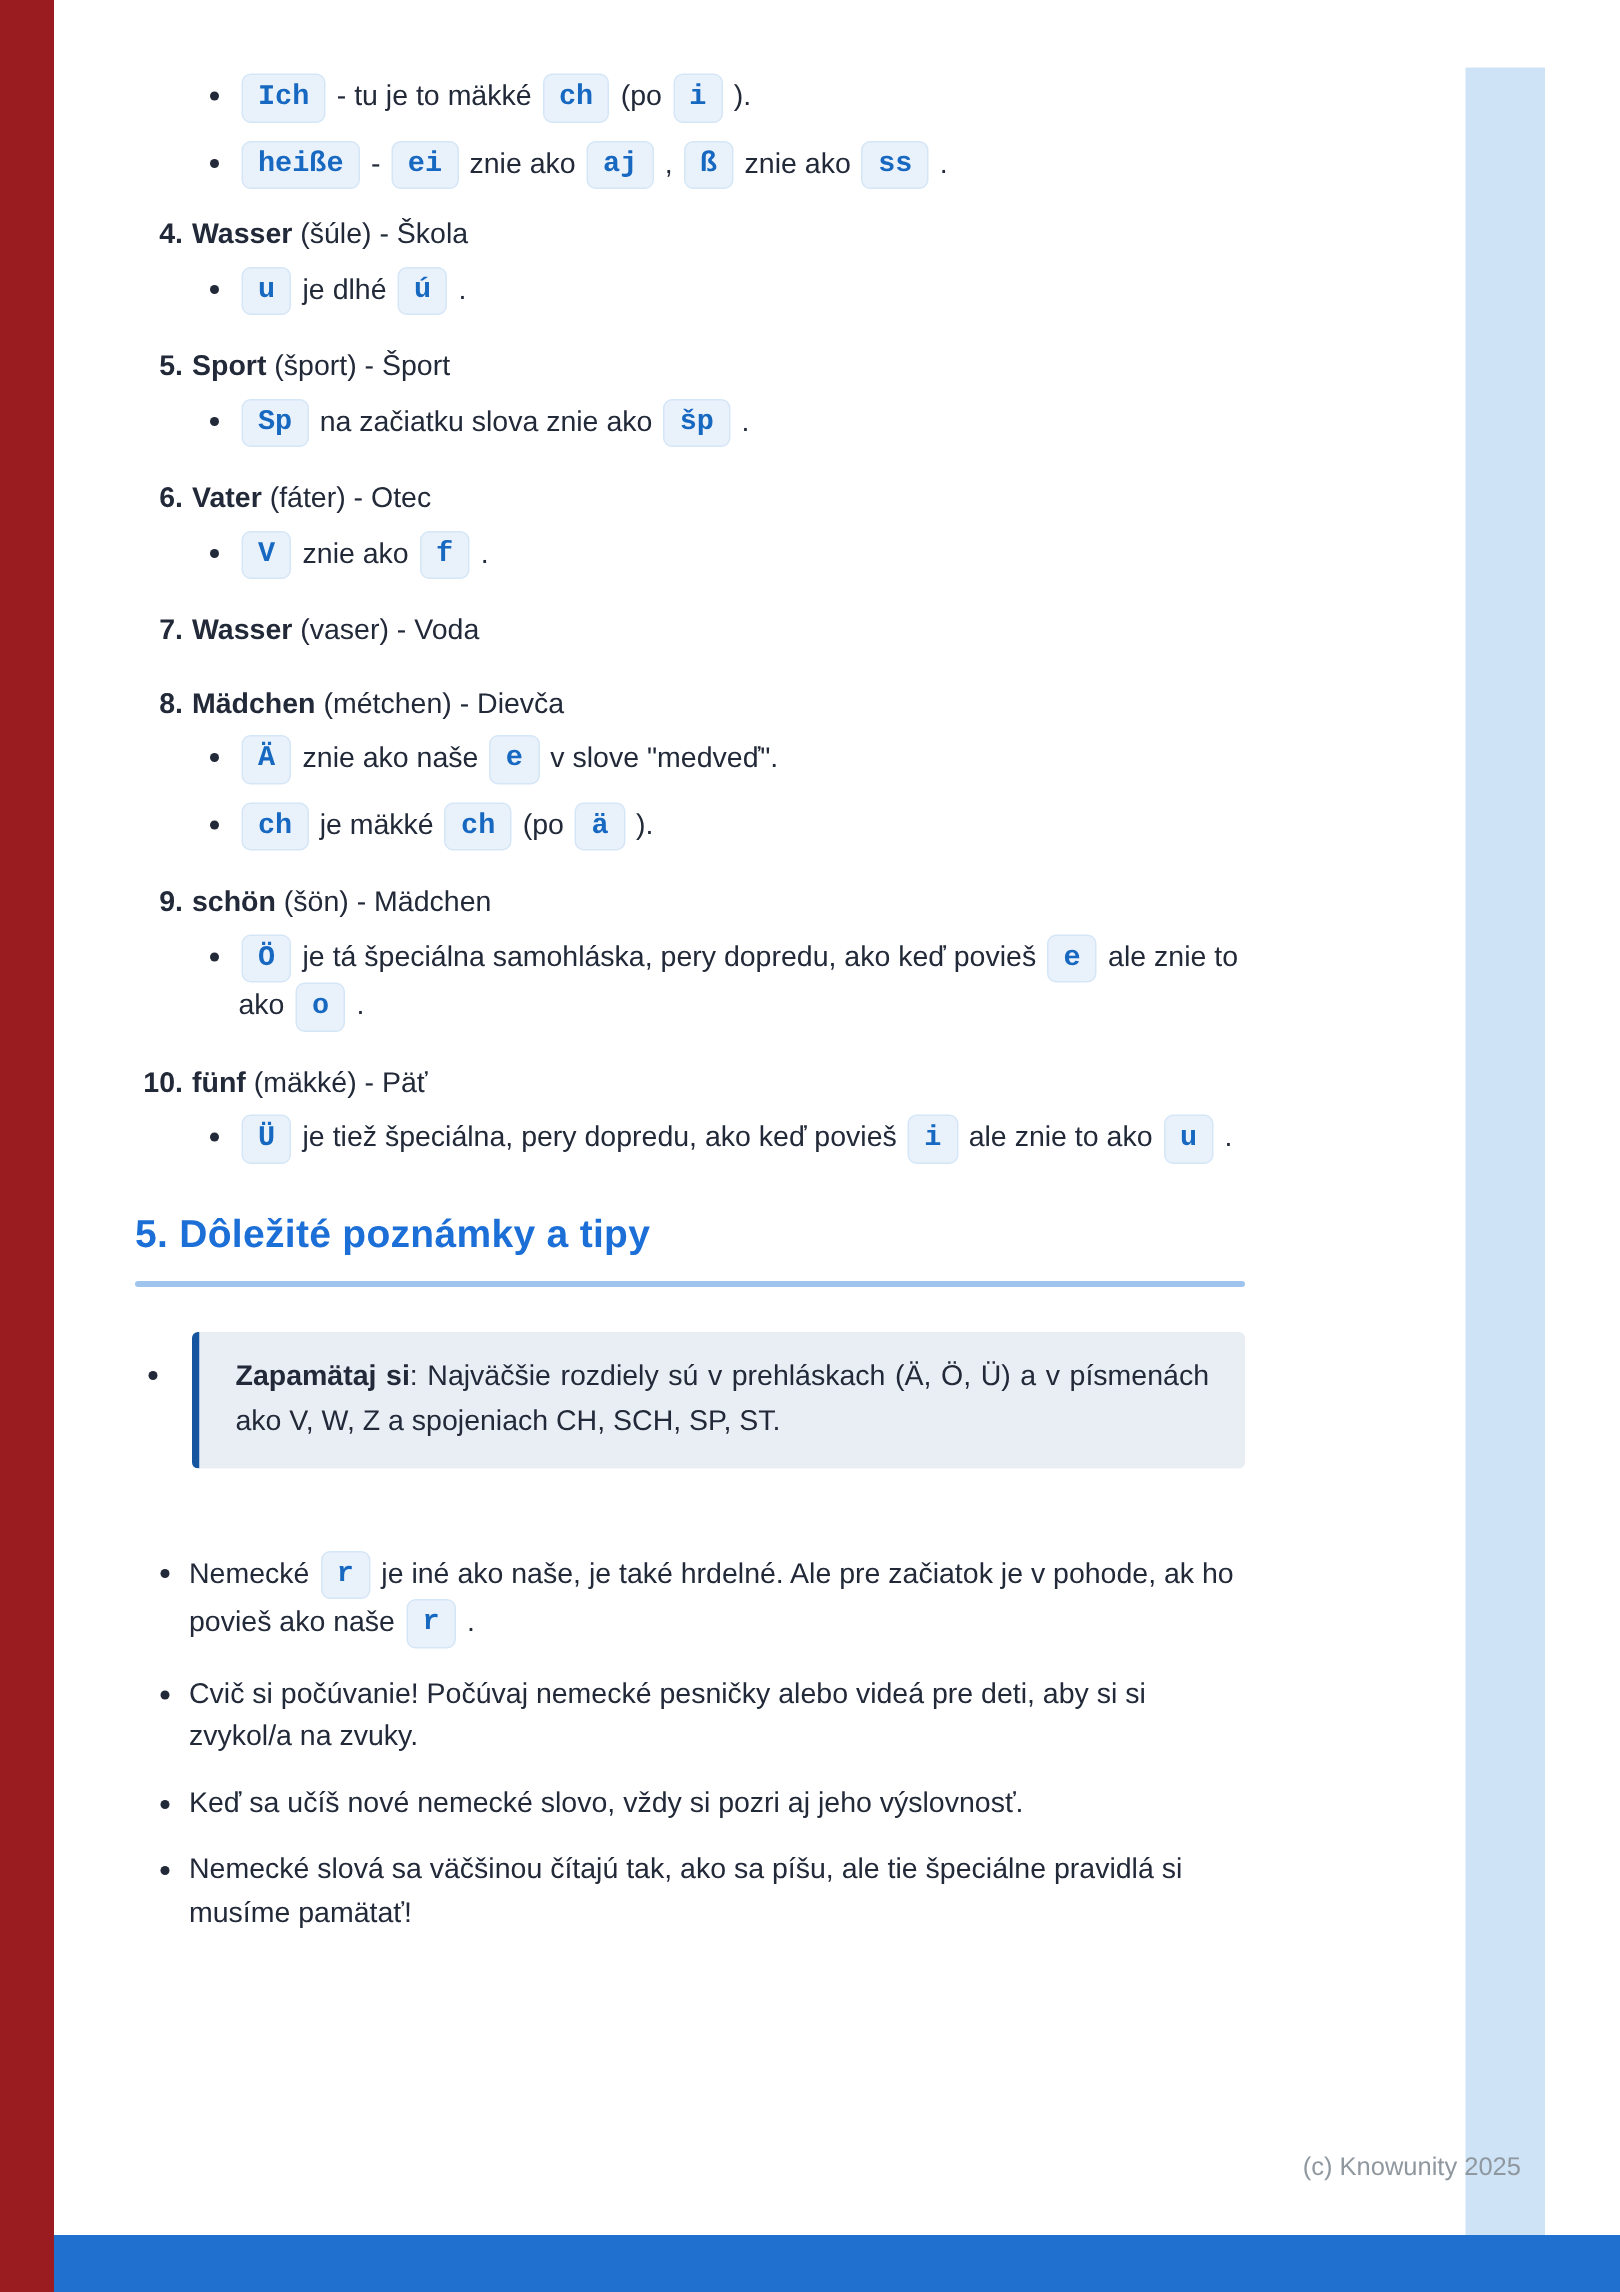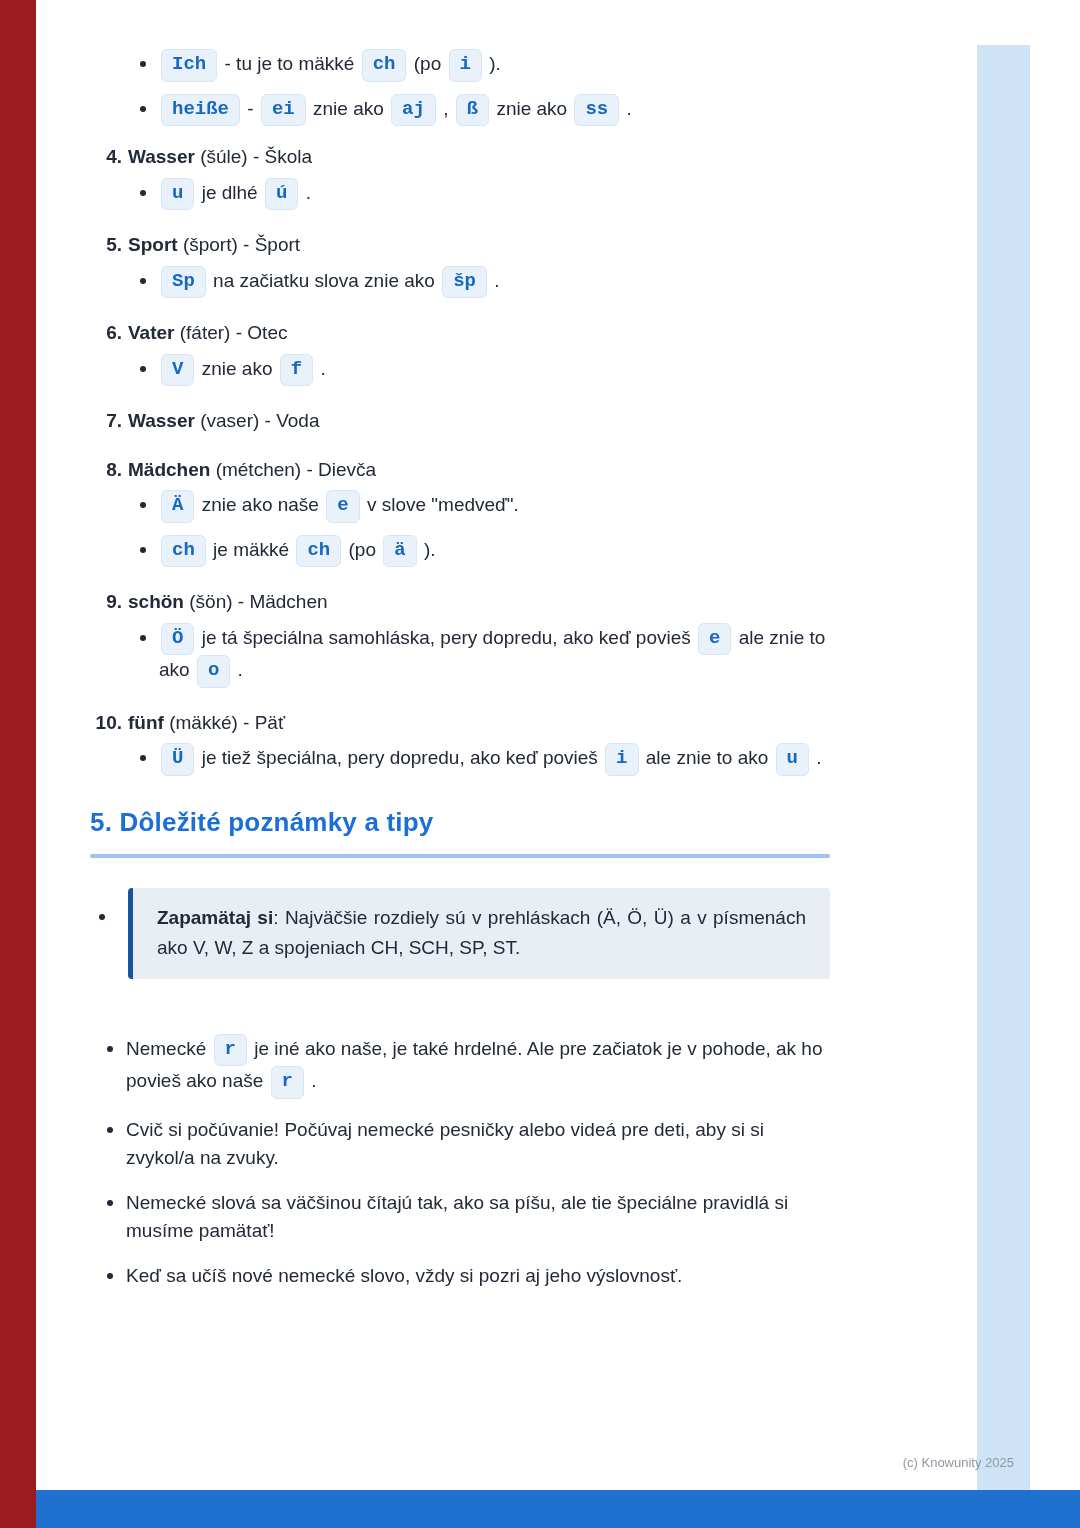--- a/index.html
+++ b/index.html
@@ -21,21 +21,21 @@
   .chip{display:inline-block;font-family:Liberation Mono, monospace;font-weight:700;font-size:19px;color:var(--chip_text);background:var(--chip_bg);border:1px solid var(--chip_border);border-radius:6px;padding:1px 10px 2px;margin:0 2px;line-height:1.45;position:relative;top:-1px;}
   h2.section{margin:26px 0 0;font-size:26px;font-weight:700;color:var(--accent_blue);letter-spacing:.2px;}
   .rule{height:4px;background:var(--rule_blue);border-radius:2px;margin-top:12px;}
   .callout-row{display:flex;margin-top:30px;}
   .callout-bullet{position:relative;width:38px;flex-shrink:0;}
   .callout-bullet::before{content:"";position:absolute;left:9px;top:26px;width:6px;height:6px;border-radius:50%;background:var(--text_dark);}
   .callout{flex:1;background:var(--callout_bg);border-left:5px solid var(--callout_border);border-radius:4px;padding:15px 24px;text-align:justify;line-height:1.6;}
   .tips{margin-top:56px;margin-left:14px;}
   .tips li.b{margin-bottom:16px;}
   .bold{font-weight:700;}
-  .footer-credit{position:absolute;right:66px;bottom:58px;font-size:13px;color:var(--text_muted);z-index:2;}
+  .footer-credit{position:absolute;right:66px;bottom:73px;font-size:17px;color:var(--text_muted);z-index:2;}
 </style>
 </head>
 <body>
 
 <div class="page">
   <div class="stripe-left"></div>
   <div class="stripe-right"></div>
   <div class="bar-bottom"></div>
 
   <div class="content">
@@ -114,19 +114,19 @@
     <div class="callout-row">
       <span class="callout-bullet"></span>
       <div class="callout">
         <span class="bold">Zapamätaj si</span><span>: Najväčšie rozdiely sú v prehláskach (Ä, Ö, Ü) a v písmenách ako V, W, Z a spojeniach CH, SCH, SP, ST.</span>
       </div>
     </div>
 
     <ul class="tips" id="tips-list">
         <li class="b"><span>Nemecké </span><span class="chip">r</span><span> je iné ako naše, je také hrdelné. Ale pre začiatok je v pohode, ak ho povieš ako naše </span><span class="chip">r</span><span> .</span></li>
         <li class="b"><span>Cvič si počúvanie! Počúvaj nemecké pesničky alebo videá pre deti, aby si si zvykol/a na zvuky.</span></li>
+        <li class="b"><span>Keď sa učíš nové nemecké slovo, vždy si pozri aj jeho výslovnosť.</span></li>
         <li class="b"><span>Nemecké slová sa väčšinou čítajú tak, ako sa píšu, ale tie špeciálne pravidlá si musíme pamätať!</span></li>
-        <li class="b"><span>Keď sa učíš nové nemecké slovo, vždy si pozri aj jeho výslovnosť.</span></li>
       </ul>
   </div>
 
   <div class="footer-credit">(c) Knowunity 2025</div>
 </div>
 
 </body></html>

